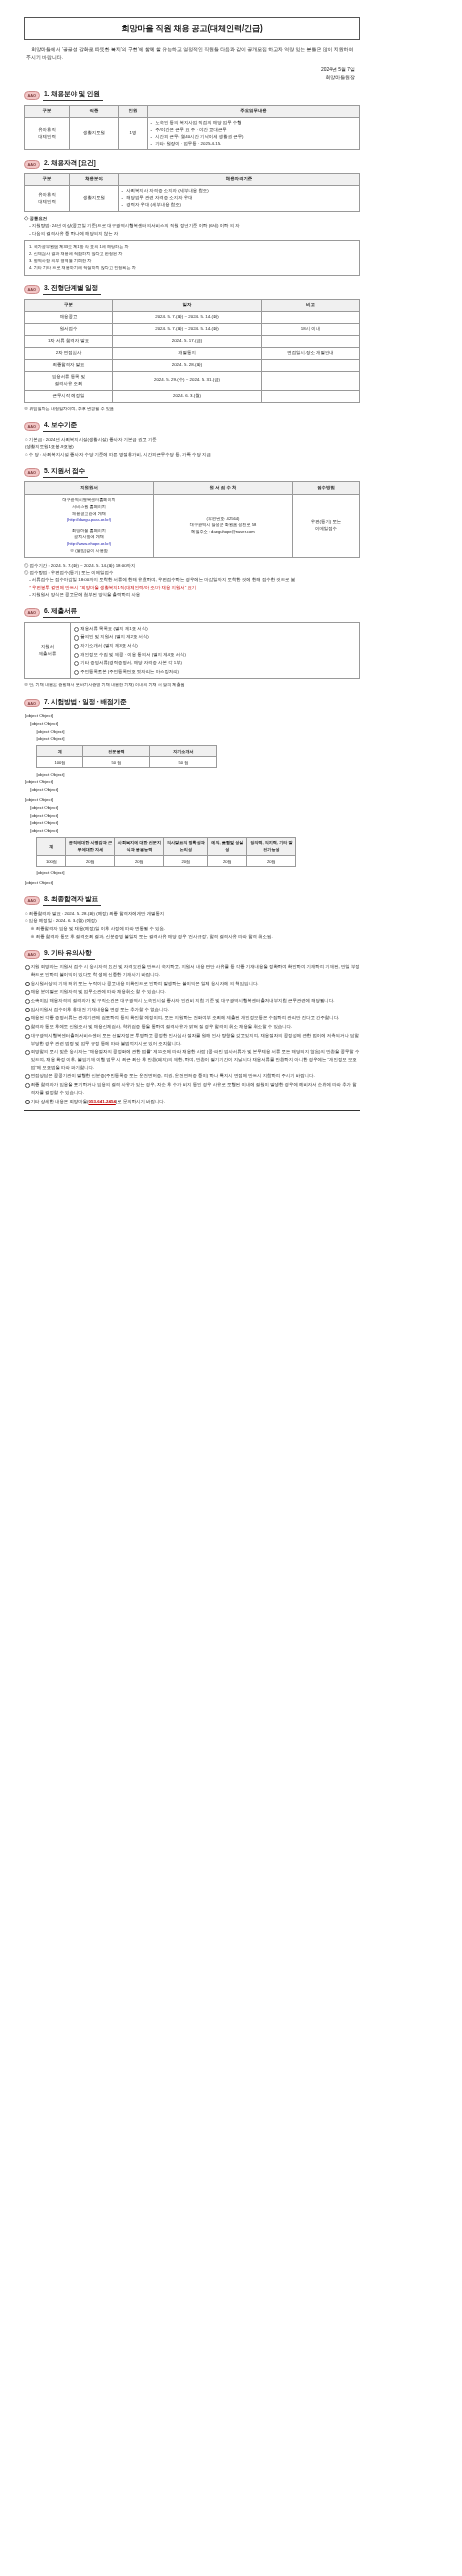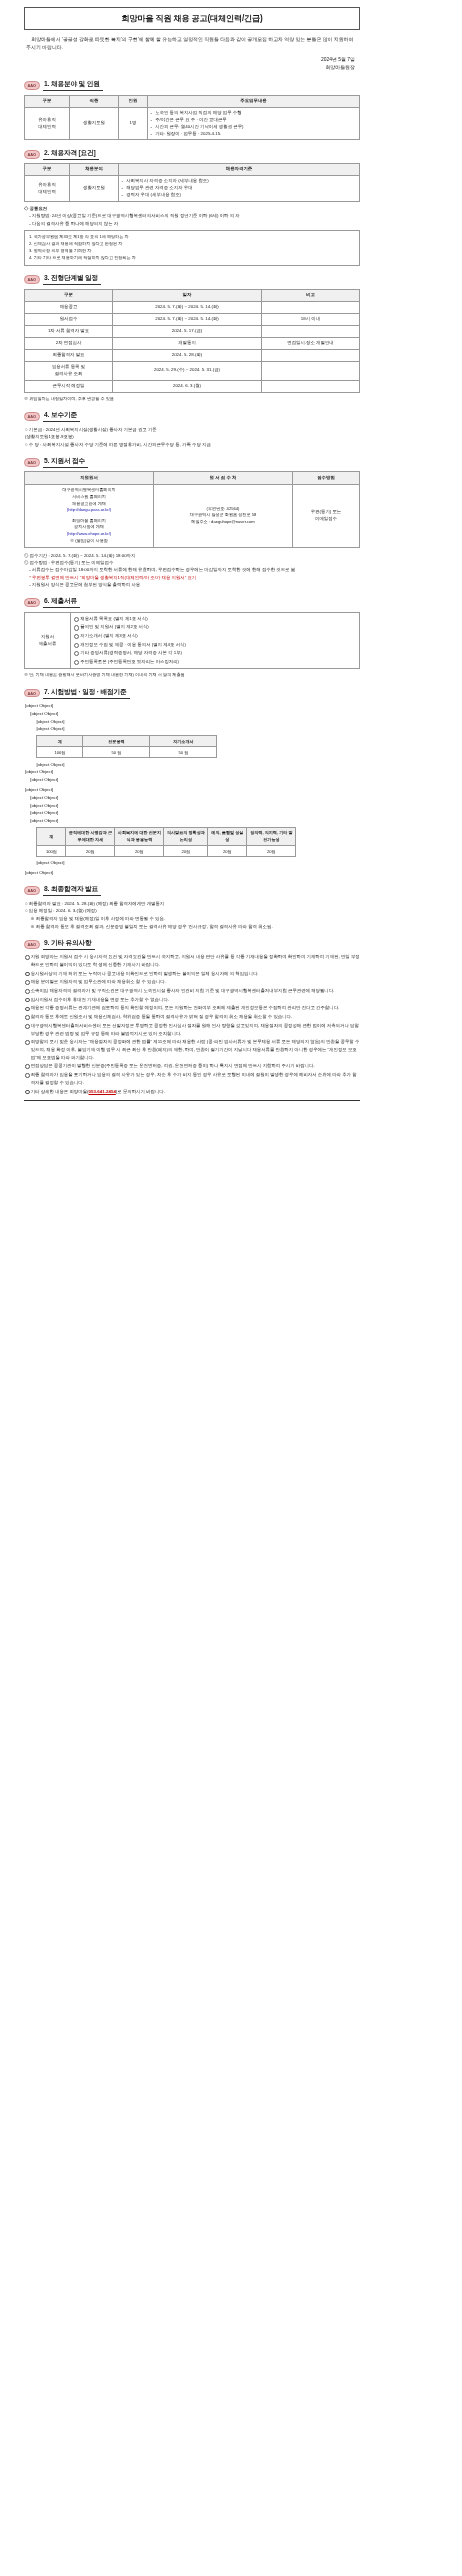--- a/index.html
+++ b/index.html
@@ -8,20 +8,21 @@
     padding: 0;
     background: #ffffff;
     font-family: "Liberation Sans", sans-serif;
     font-size: 4.6px;
     color: #1a1a1a;
     width: 463px;
   }
   .page {
     width: 384px;
     padding: 7.2px 24px 15.5px 24px;
+    margin-top: 10px;
   }
   
   .title-box {
     border: 0.8px solid #555;
     padding: 4.6px 0 5.2px 0;
     text-align: center;
     margin-bottom: 6.2px;
   }
   .title-box .t {
     font-size: 8.2px;

